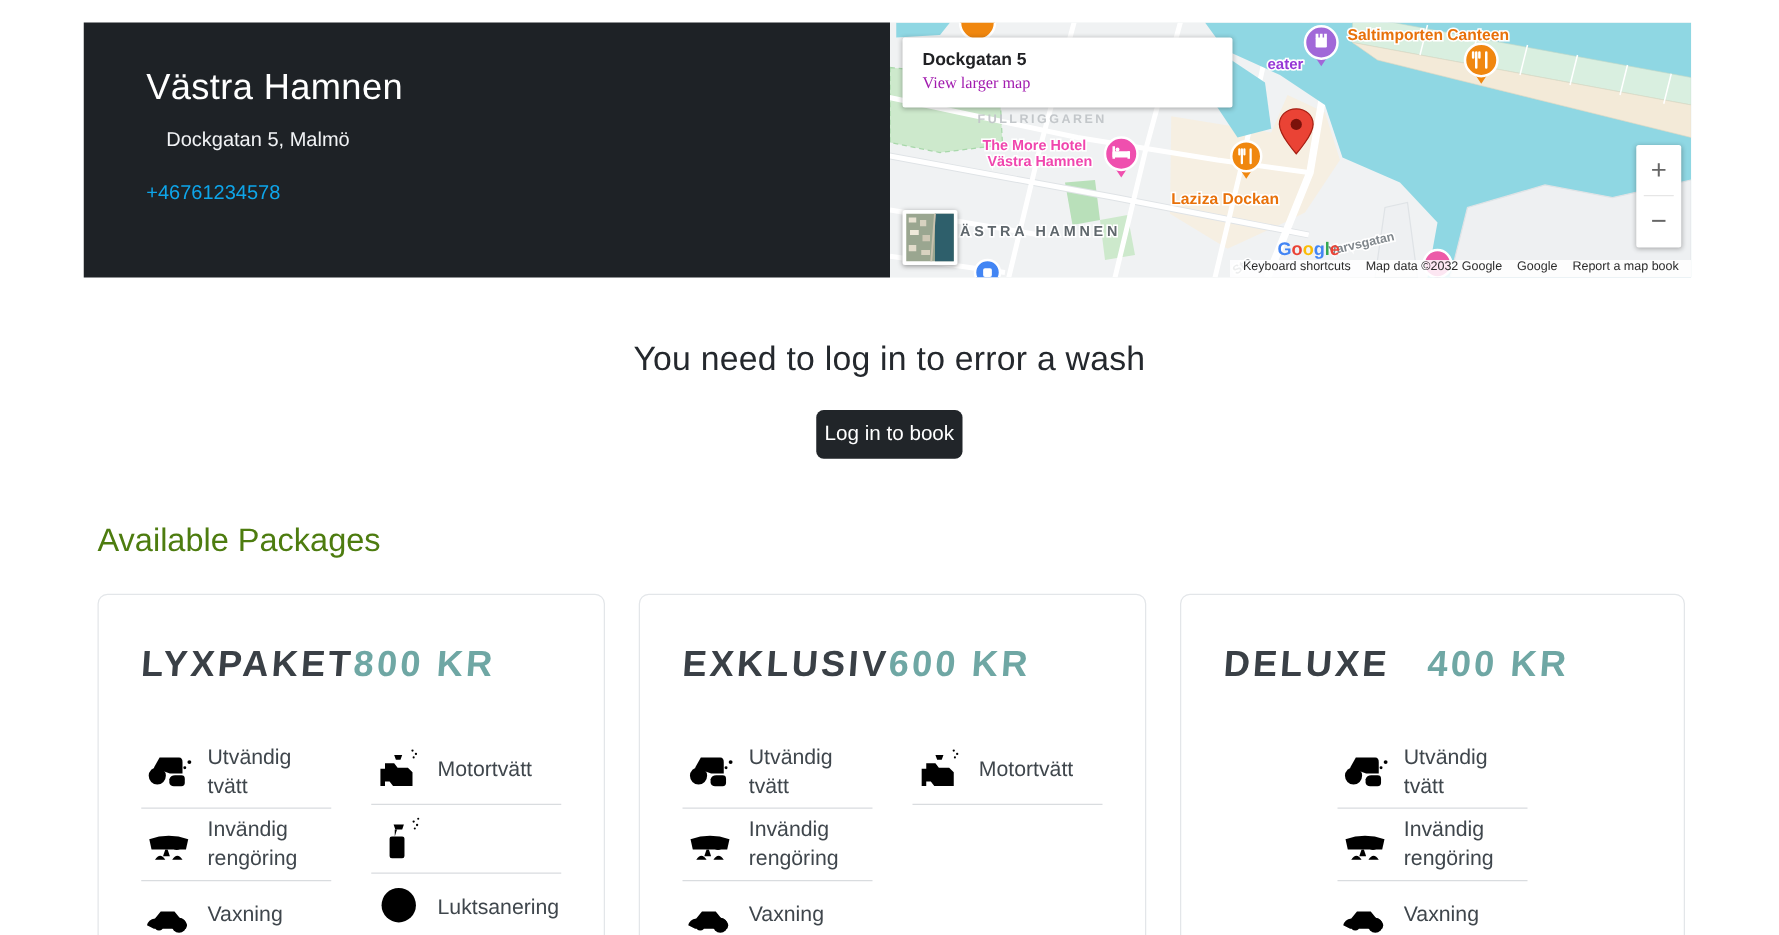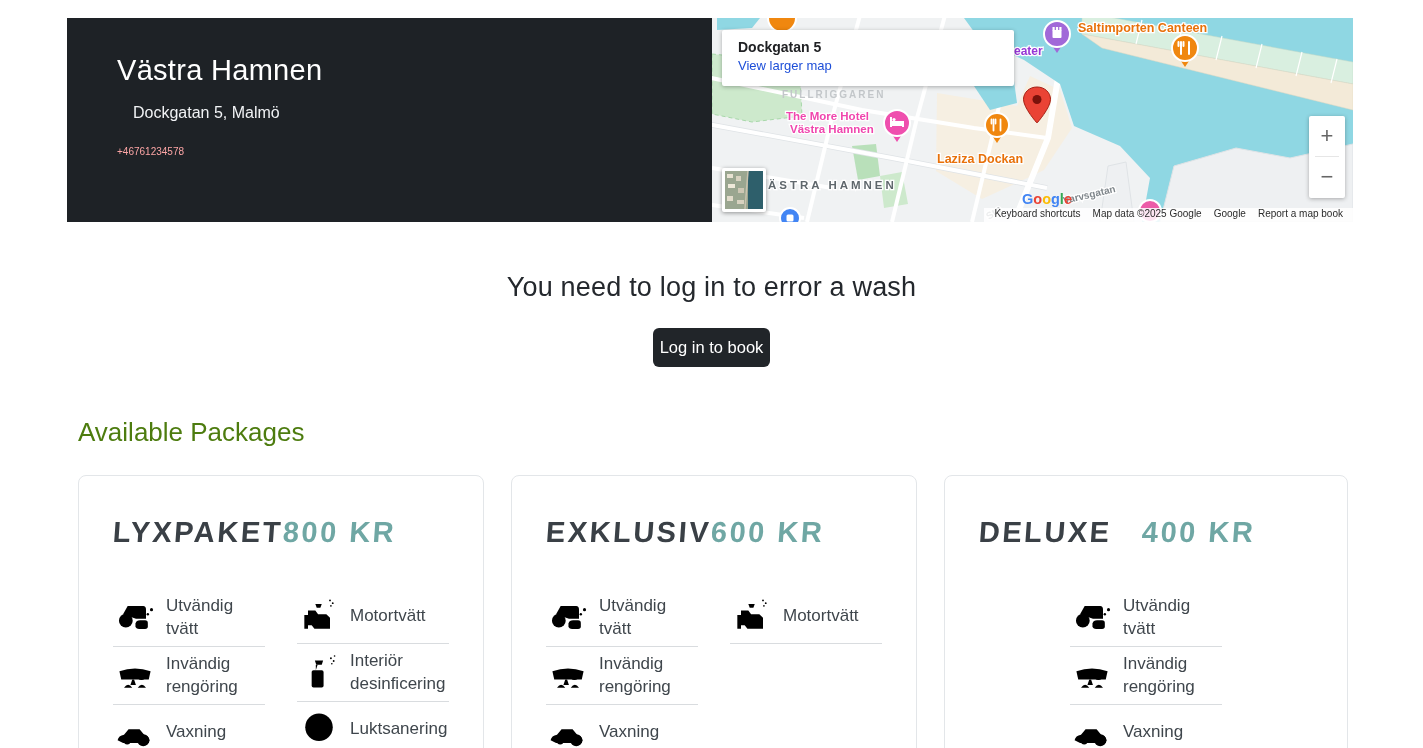--- a/index.html
+++ b/index.html
@@ -12,32 +12,32 @@
 
   
   .top-section { display: flex; margin: 18px 70px 0 67px; height: 204px; }
 
   .venue-header {
     width: 645px; height: 204px; background: #1e2226; color: #fff;
     padding: 36px 50px; flex: none;
   }
   .venue-title { margin: 0 0 17px 0; font-size: 29px; font-weight: 500; letter-spacing: .3px; }
   .venue-address { font-size: 16px; margin: 0 0 24px 16px; color: #f1f3f5; }
-  .venue-phone { font-size: 10px; margin: 0; color: #fca5a5; }
+  .venue-phone { font-size: 16px; margin: 0; color: #0ea5e9; }
 
   .map-embed { position: relative; width: 641px; height: 204px; flex: none; background: #f0f2f3; overflow: hidden; }
   .map-embed svg.map-canvas { position: absolute; inset: 0; display: block; }
 
   .map-info-card {
-    position: absolute; left: 10px; top: 12px; width: 292px; height: 56px;
+    position: absolute; left: 10px; top: 12px; width: 264px; height: 56px;
     background: #fff; border-radius: 2px; box-shadow: 0 1px 4px rgba(0,0,0,.3);
     padding: 9px 16px;
   }
   .map-info-title { font-size: 14px; font-weight: bold; color: #202124; margin: 0; }
-  .map-info-link { font-size: 13px; color: #1d4ed8; text-decoration: none; display: inline-block; margin-top: 3px; }
+  .map-info-link { font-size: 13px; color: #a21caf; text-decoration: none; display: inline-block; margin-top: 3px; font-family: Liberation Serif, serif; }
 
   .zoom-ctrl {
     position: absolute; right: 8px; top: 98px; width: 36px; height: 82px;
     background: #fff; border-radius: 2px; box-shadow: 0 1px 4px rgba(0,0,0,.3);
     display: flex; flex-direction: column; align-items: center;
   }
   .zoom-btn {
     width: 36px; height: 40px; border: none; background: transparent; color: #666;
     font-size: 22px; line-height: 40px; cursor: pointer; padding: 0; font-family: "Liberation Sans", sans-serif;
   }
@@ -287,21 +287,21 @@
     </div>
 
     <div class="zoom-ctrl">
       <button class="zoom-btn">+</button>
       <div class="zoom-divider"></div>
       <button class="zoom-btn">−</button>
     </div>
 
     <div class="map-attrib">
       <span>Keyboard shortcuts</span>
-      <span>Map data ©2025 Google</span>
+      <span>Map data ©2032 Google</span>
       <span>Google</span>
       <span>Report a map book</span>
     </div>
   </div>
 </div>
 
 <div class="login-section">
   <h2 class="login-message">You need to log in to error a wash</h2>
   <button class="login-button">Log in to book</button>
 </div>
@@ -341,21 +341,20 @@
           <div class="fitem">
             <svg class="ficon" viewBox="0 0 48 48">
                 <use href="#i-engine"></use>
               </svg>
             <span class="flabel">Motortvätt</span>
           </div>
           <div class="fitem">
             <svg class="ficon" viewBox="0 0 48 48">
                 <use href="#i-spray"></use>
               </svg>
-            <span class="flabel">Interiör desinficering</span>
           </div>
           <div class="fitem">
             <svg class="ficon" viewBox="0 0 48 48">
                 <use href="#i-odor"></use>
               </svg>
             <span class="flabel">Luktsanering</span>
           </div>
         </div>
       </div>
     </div>

